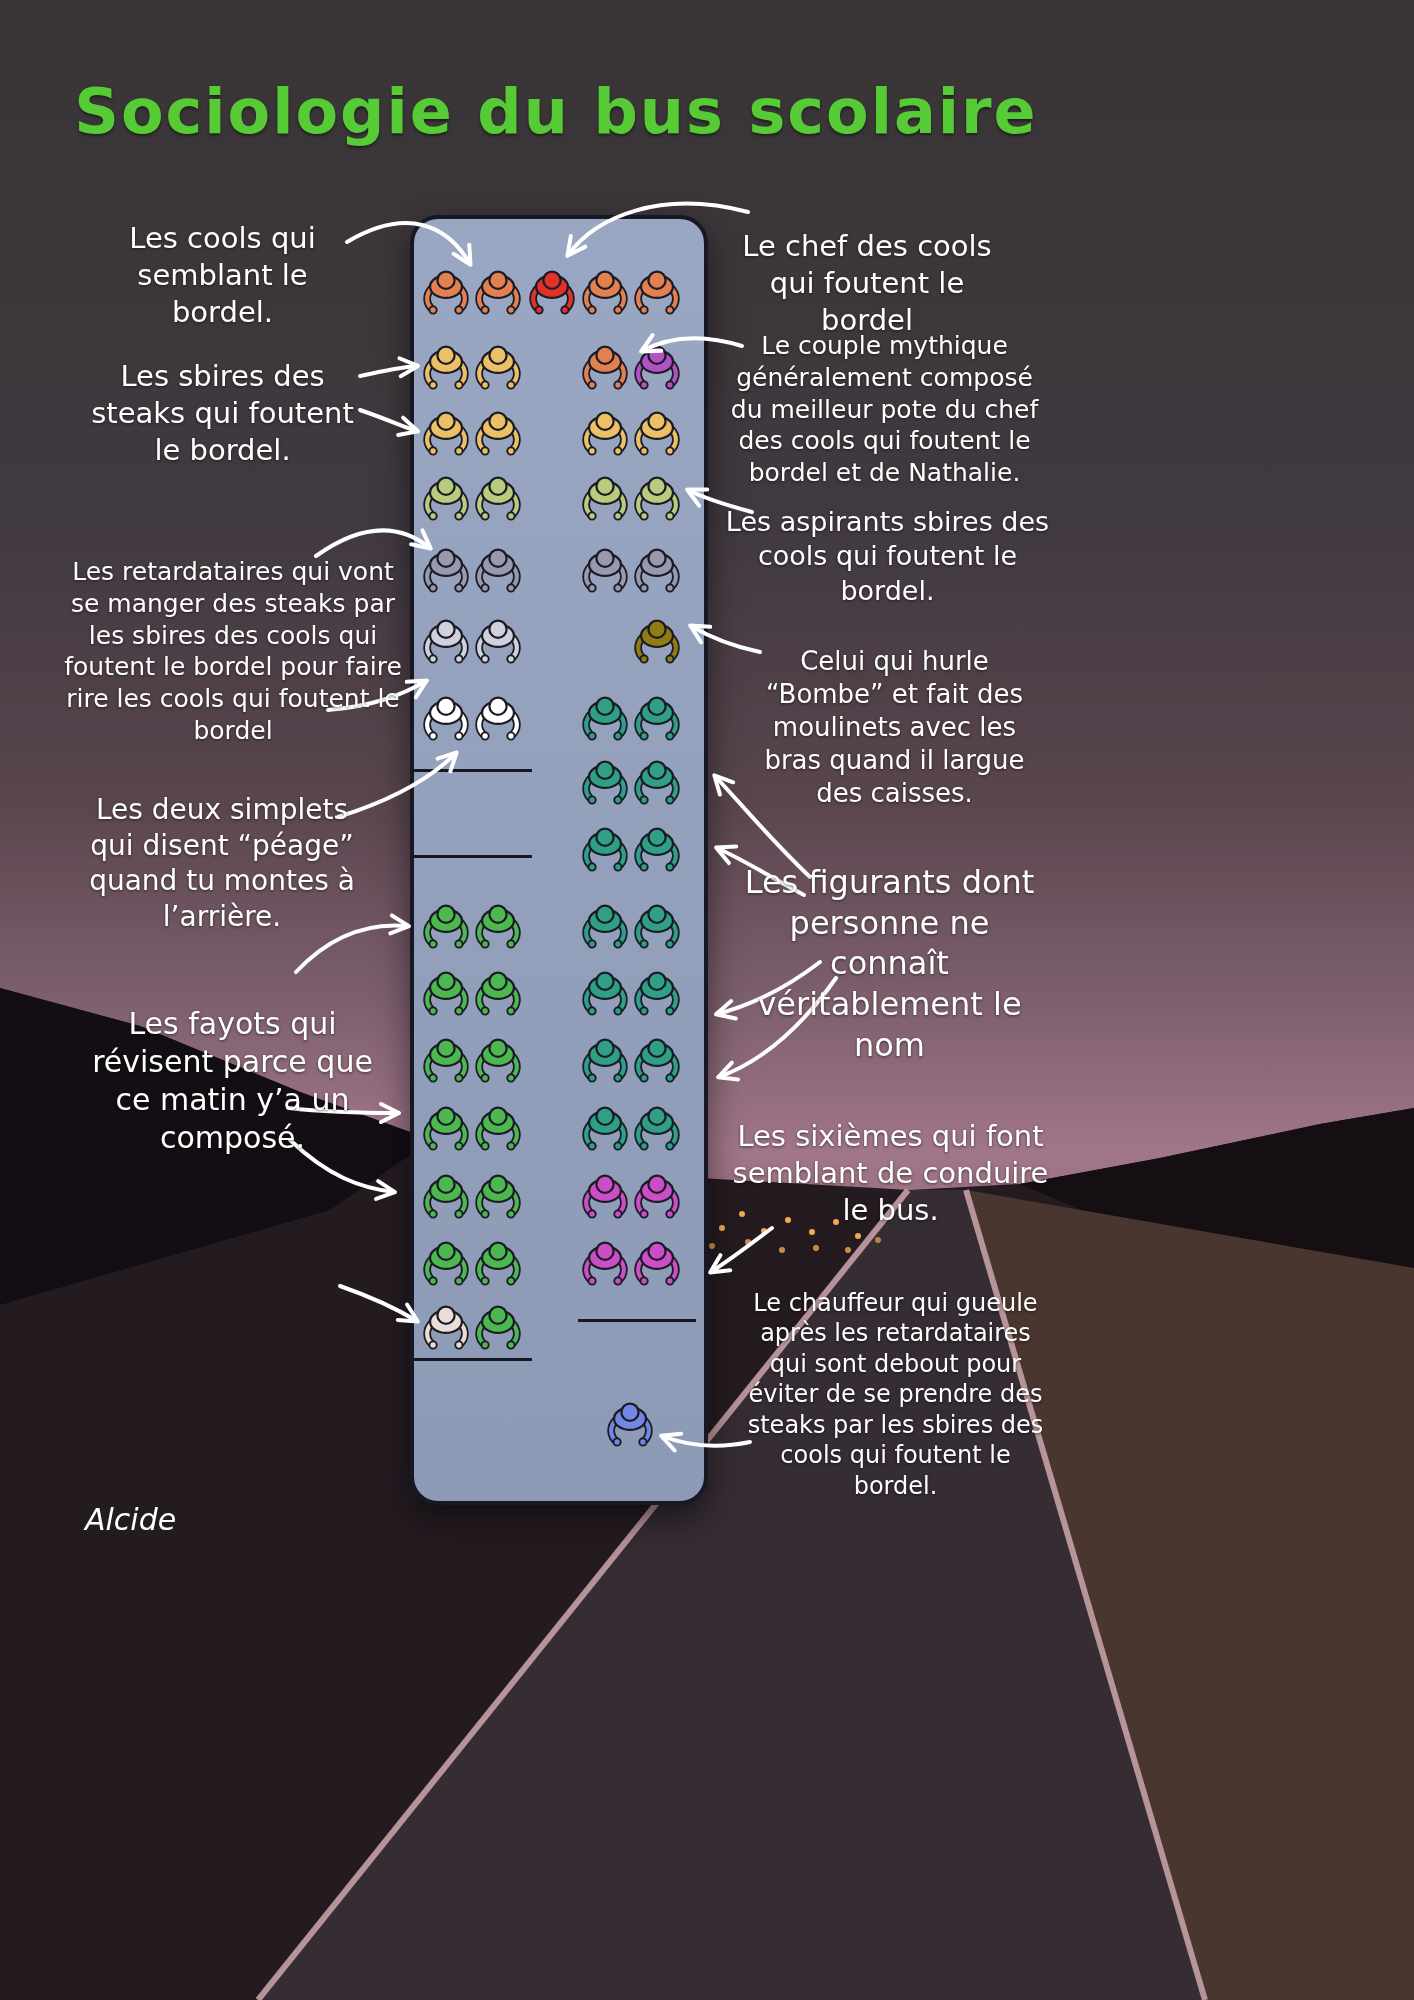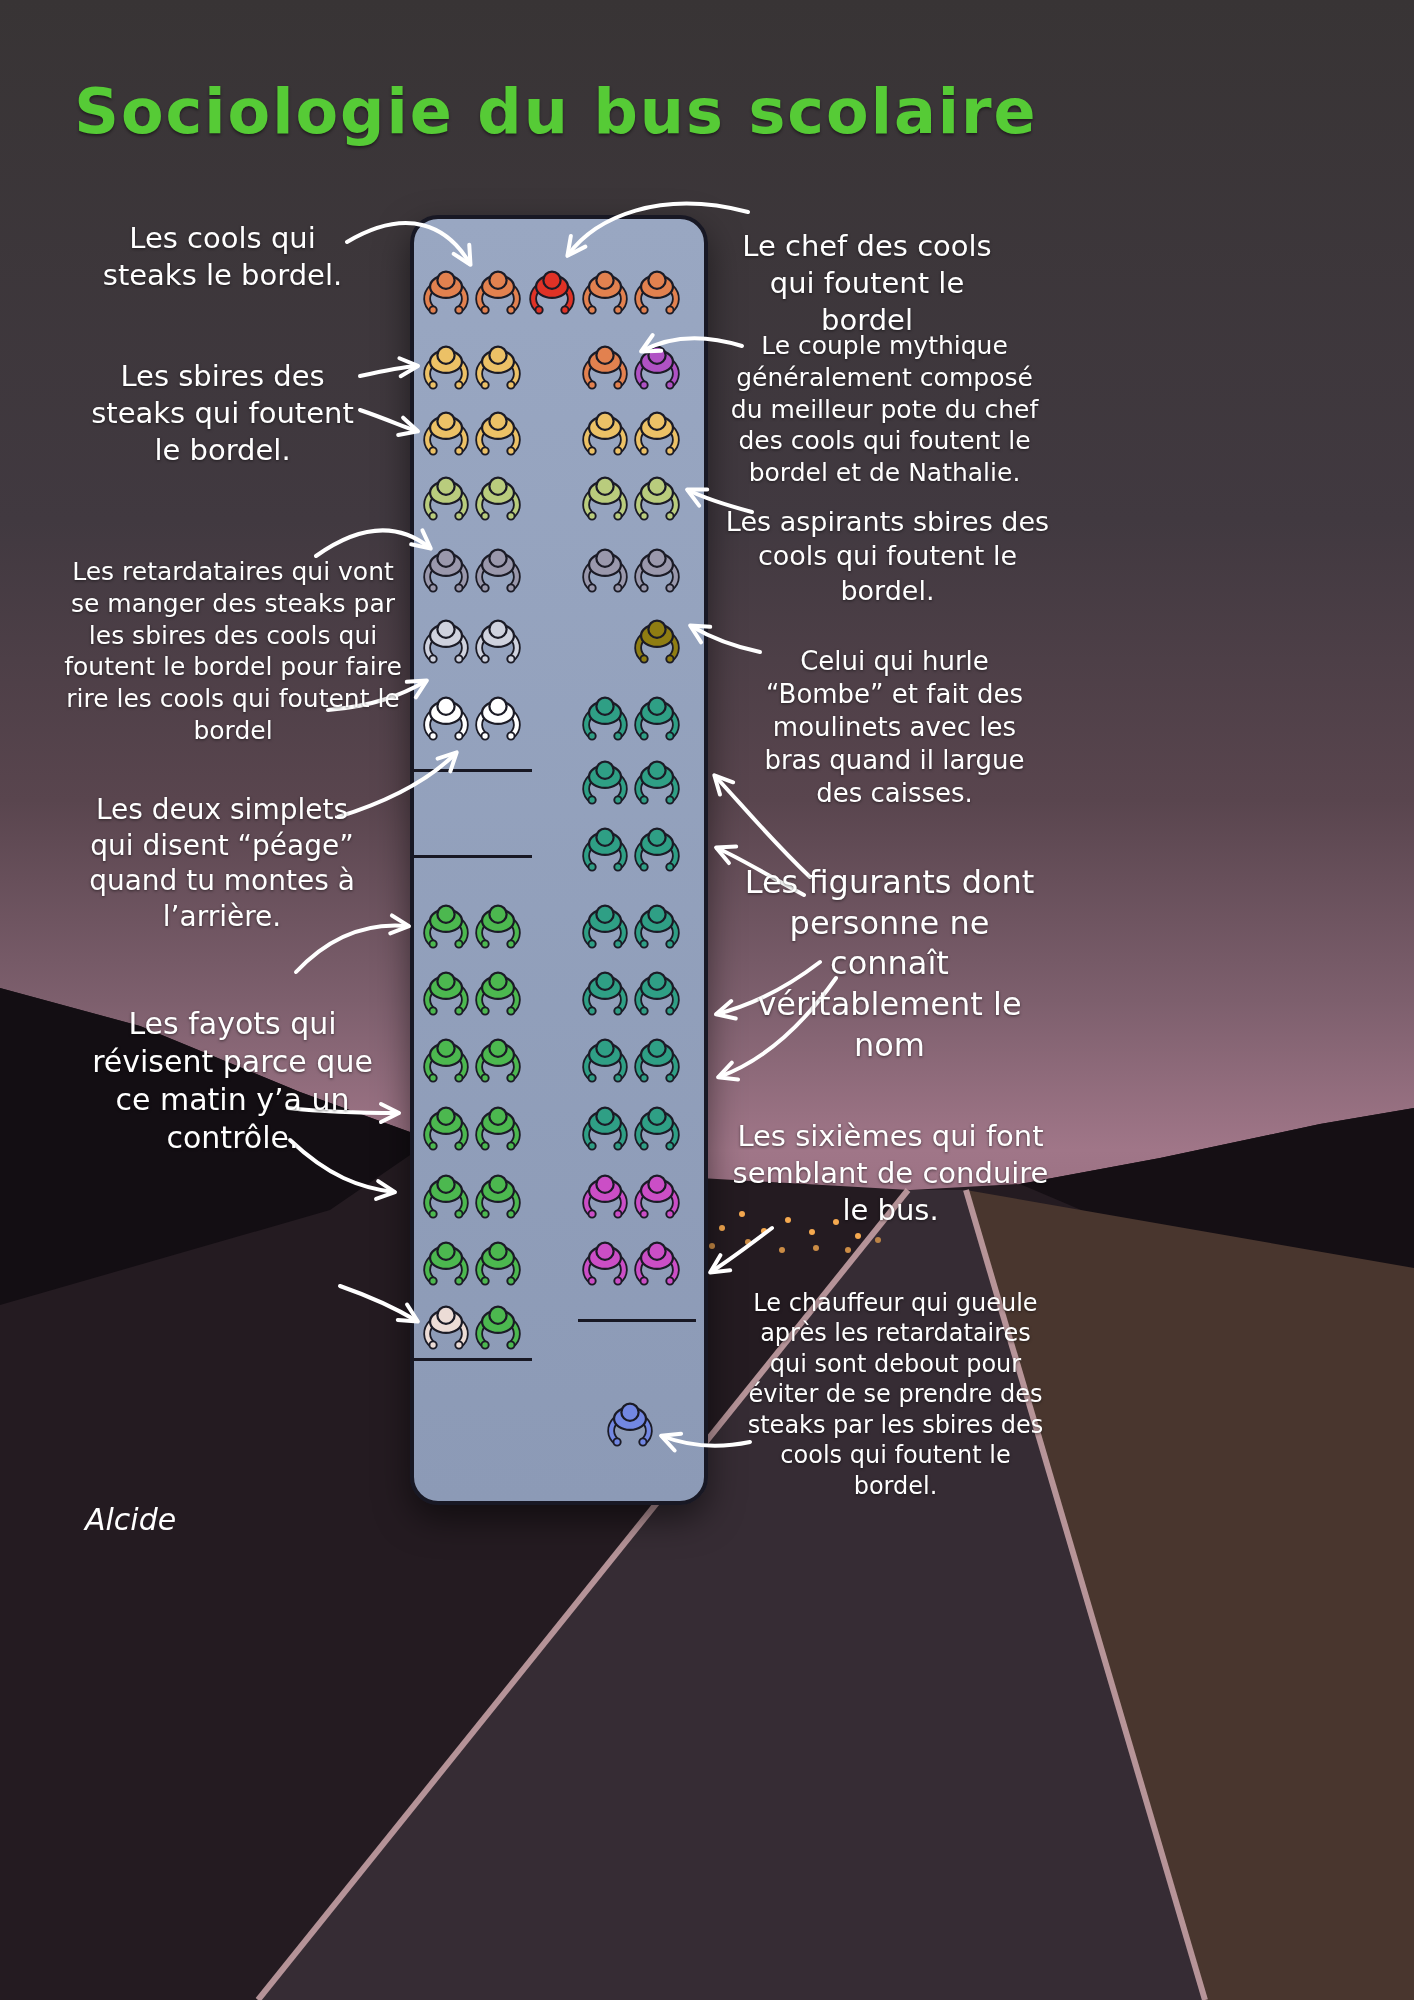--- a/index.html
+++ b/index.html
@@ -1057,25 +1057,25 @@
     <path marker-end="url(#ah)" d="M752,512 C726,505 702,497 688,490"></path>
     <path marker-end="url(#ah)" d="M760,652 C731,646 708,636 691,626"></path>
     <path marker-end="url(#ah)" d="M810,877 C770,839 742,805 715,776"></path>
     <path marker-end="url(#ah)" d="M804,895 C767,875 742,859 717,848"></path>
     <path marker-end="url(#ah)" d="M820,962 C781,992 748,1006 717,1014"></path>
     <path marker-end="url(#ah)" d="M836,978 C798,1032 760,1062 719,1077"></path>
     <path marker-end="url(#ah)" d="M772,1228 C747,1247 728,1261 711,1272"></path>
     <path marker-end="url(#ah)" d="M750,1442 C716,1449 688,1446 662,1436"></path>
   </svg>
 
-  <div class="label" id="lab-cools">Les cools qui steaks le bordel.</div>
+  <div class="label" id="lab-cools">Les cools qui semblant le bordel.</div>
   <div class="label" id="lab-sbires">Les sbires des steaks qui foutent le bordel.</div>
   <div class="label" id="lab-retard">Les retardataires qui vont se manger des steaks par les sbires des cools qui foutent le bordel pour faire rire les cools qui foutent le bordel</div>
   <div class="label" id="lab-simplets">Les deux simplets qui disent “péage” quand tu montes à l’arrière.</div>
-  <div class="label" id="lab-fayots">Les fayots qui révisent parce que ce matin y’a un contrôle.</div>
+  <div class="label" id="lab-fayots">Les fayots qui révisent parce que ce matin y’a un composé.</div>
   <div class="label" id="lab-chef">Le chef des cools qui foutent le bordel</div>
   <div class="label" id="lab-couple">Le couple mythique généralement composé du meilleur pote du chef des cools qui foutent le bordel et de Nathalie.</div>
   <div class="label" id="lab-aspirants">Les aspirants sbires des cools qui foutent le bordel.</div>
   <div class="label" id="lab-bombe">Celui qui hurle “Bombe” et fait des moulinets avec les bras quand il largue des caisses.</div>
   <div class="label" id="lab-figurants">Les figurants dont personne ne connaît véritablement le nom</div>
   <div class="label" id="lab-sixiemes">Les sixièmes qui font semblant de conduire le bus.</div>
   <div class="label" id="lab-chauffeur">Le chauffeur qui gueule après les retardataires qui sont debout pour éviter de se prendre des steaks par les sbires des cools qui foutent le bordel.</div>
 
   <div class="signature">Alcide</div>
 </div>

